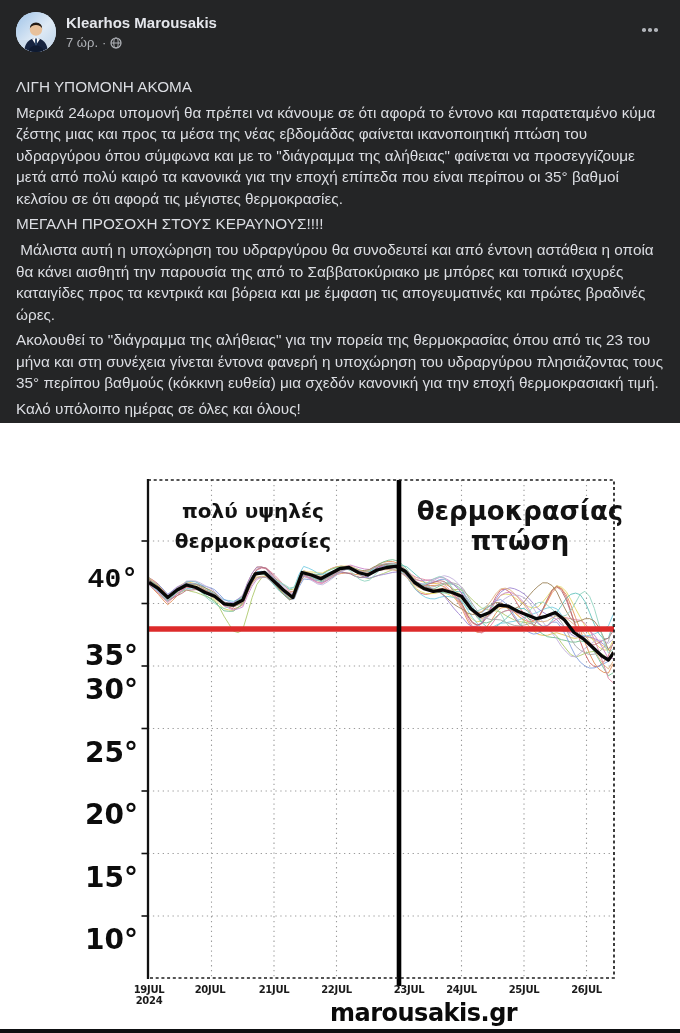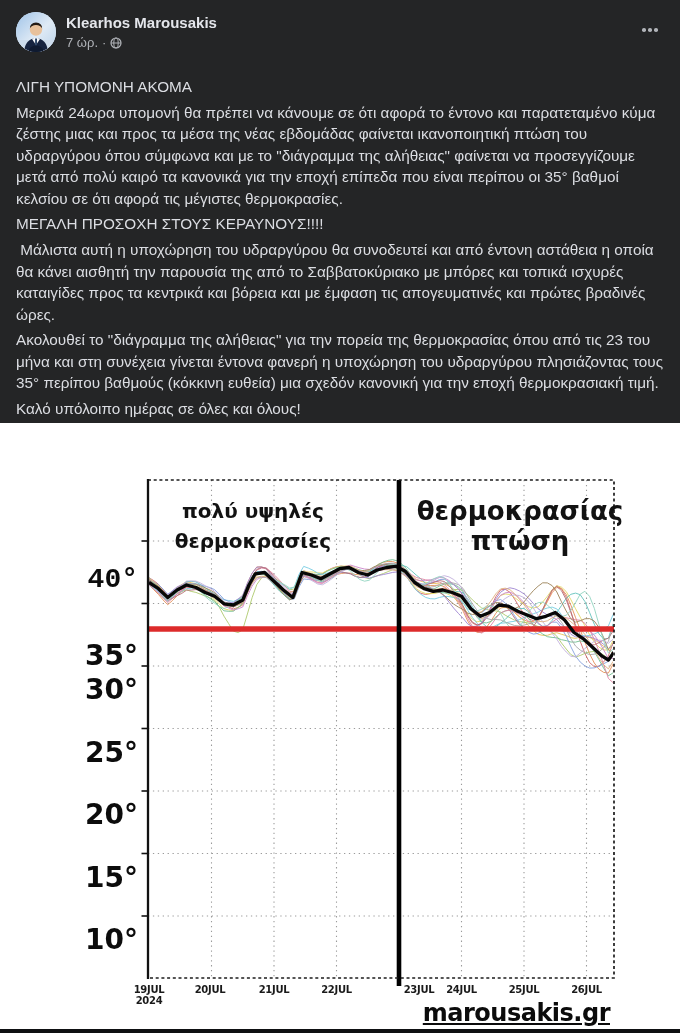--- a/index.html
+++ b/index.html
@@ -21,21 +21,21 @@
   
   .chart-image{position:relative;width:680px;height:606px;background:#ffffff;font-family:"DejaVu Sans","Liberation Sans",sans-serif;overflow:hidden;cursor:pointer;}
   #chart-svg{position:absolute;left:0;top:0;}
   .ytick{position:absolute;left:48px;width:90px;text-align:right;font-weight:700;font-size:28px;line-height:36px;color:#0c0c0c;}
   .xtick{position:absolute;top:561px;width:64px;text-align:center;font-weight:700;font-size:10px;line-height:11px;letter-spacing:-0.3px;color:#1a1a1a;}
   .xtick .sub{display:block;}
   .ann{position:absolute;text-align:center;font-weight:700;color:#121212;}
   .ann-1{left:83px;top:73px;width:340px;font-size:20px;line-height:30px;}
   .ann-2{left:380px;top:73px;width:280px;font-size:26px;line-height:30px;}
   .ann-3{left:354px;top:312px;width:280px;font-size:26px;line-height:31px;}
-  .watermark{position:absolute;left:330px;top:577px;width:280px;text-align:right;font-weight:700;font-size:24px;line-height:27px;letter-spacing:-0.5px;color:#0b0b0b;text-decoration:underline;}
+  .watermark{position:absolute;left:330px;top:577px;width:280px;text-align:left;font-weight:700;font-size:24px;line-height:27px;letter-spacing:-0.5px;color:#0b0b0b;}
 
   .bottom-strip{height:4px;background:#0e1012;}
 </style>
 </head>
 <body>
 
 <div class="post">
   <div class="post-header">
     <div class="avatar">
       <svg width="40" height="40" viewBox="0 0 40 40">
@@ -149,21 +149,21 @@
   <div class="ytick" style="top: 249px;">30°</div>
   <div class="ytick" style="top: 311.5px;">25°</div>
   <div class="ytick" style="top: 374px;">20°</div>
   <div class="ytick" style="top: 436.5px;">15°</div>
   <div class="ytick" style="top: 499px;">10°</div>
 
   <div class="xtick" style="left: 117px;"><span>19JUL</span><span class="sub">2024</span></div>
   <div class="xtick" style="left: 178px;">20JUL</div>
   <div class="xtick" style="left: 242px;">21JUL</div>
   <div class="xtick" style="left: 304.5px;">22JUL</div>
-  <div class="xtick" style="left: 387px; text-align: center;">23JUL</div>
+  <div class="xtick" style="left: 377px; text-align: center;">23JUL</div>
   <div class="xtick" style="left: 429.5px;">24JUL</div>
   <div class="xtick" style="left: 492px;">25JUL</div>
   <div class="xtick" style="left: 554.5px;">26JUL</div>
 
   <div class="ann ann-1">
     <div>πολύ υψηλές</div>
     <div>θερμοκρασίες</div>
   </div>
   <div class="ann ann-2">
     <div>θερμοκρασίας</div>

